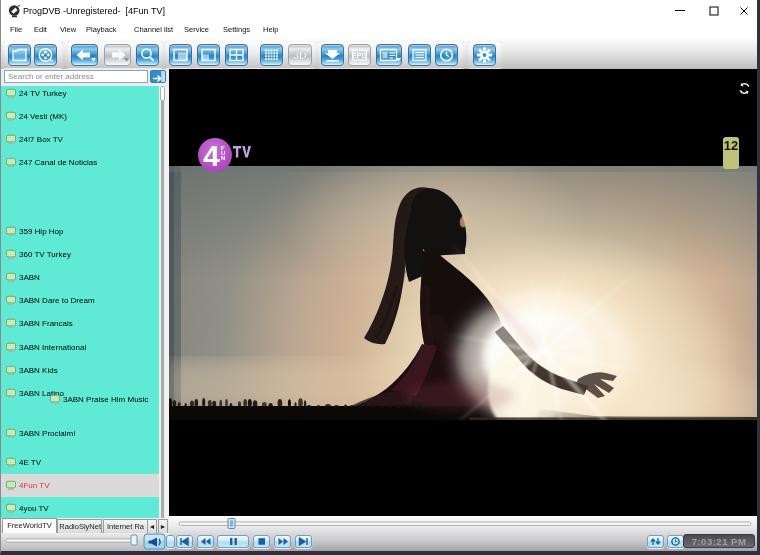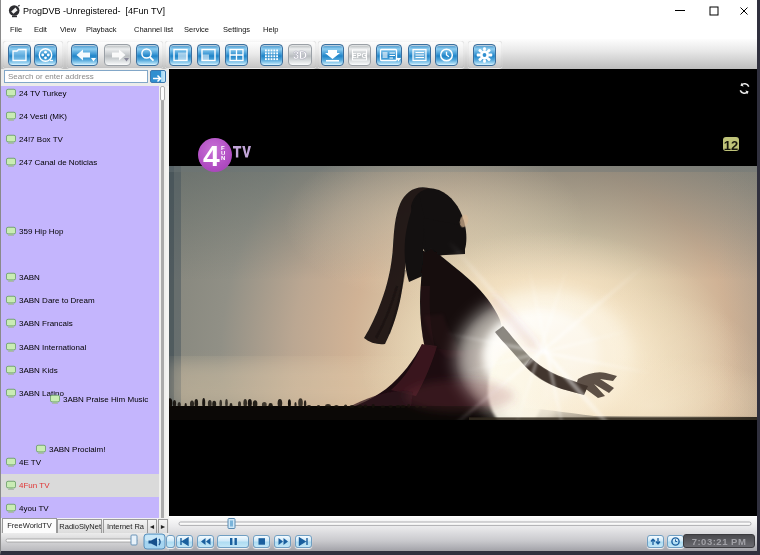--- a/index.html
+++ b/index.html
@@ -32,21 +32,21 @@
     background:linear-gradient(180deg,#9aa0a4 0%,#c8ccce 8%,#eceeef 20%,#c2c6c9 50%,#b8bcbf 55%,#d4d8da 75%,#f2f4f5 95%,#ffffff 100%); }
   .tbtn svg { position:absolute; left:0; top:0; }
   
   #sidebar { position:absolute; left:0; top:69px; width:168px; height:482px; background:#f4f4f2; }
   #searchrow { position:absolute; left:0; top:0; width:168px; height:17px; background:#ececea; }
   #searchbox { position:absolute; left:3px; top:1px; width:144px; height:13px; background:#fff;
     border:1px solid #82a7c8; font-size:8px; color:#8a8a8a; line-height:11px; padding-left:3px; }
   #gobtn { position:absolute; left:149px; top:1px; width:16px; height:13px; border-radius:2px;
     border:1px solid #3a78ae;
     background:linear-gradient(90deg,#2f8fd0 0%,#2f8fd0 70%,#9ed4f2 70%,#c8e9fa 100%); }
-  #chanlist { position:absolute; left:0; top:17px; width:158px; height:432px; background:#c4b5fd;
+  #chanlist { position:absolute; left:0; top:17px; width:158px; height:432px; background:#5eead4;
     font-size:8px; color:#000; overflow:hidden; }
   .chrow { position:absolute; left:0; width:158px; height:23px; }
   .chrow .nm { position:absolute; left:18px; top:7px; }
   .chrow svg { position:absolute; left:5px; top:6px; }
   .chrow.sel { background:#dadada; }
   .chrow.sel .nm { color:#e03535; }
   #vscroll { position:absolute; left:158px; top:17px; width:7px; height:432px; background:#f0f0ee; }
   #vthumb { position:absolute; left:1px; top:0px; width:5px; height:15px; background:#fdfdfd;
     border:1px solid #b0b0b0; border-radius:2px; }
   #vtrack { position:absolute; left:2px; top:14px; width:3px; height:418px; background:#ababab; }
@@ -286,20 +286,28 @@
           <span class="nm">247 Canal de Noticias</span>
         </div>
       <div class="chrow" style="top:134px;">
           <svg width="10" height="10" viewBox="0 0 12 12">
             <rect x="0.5" y="1.5" width="11" height="8" rx="2" fill="#c9ecb4" stroke="#6da06a" stroke-width="1.1"></rect>
             <rect x="4" y="9.5" width="4" height="1.4" fill="#9cc494"></rect>
             <rect x="2.5" y="10.9" width="7" height="1.1" fill="#aab6aa"></rect>
           </svg>
           <span class="nm">359 Hip Hop</span>
         </div>
+      <div class="chrow" style="top:157px;">
+          <svg width="10" height="10" viewBox="0 0 12 12">
+            <rect x="0.5" y="1.5" width="11" height="8" rx="2" fill="#c9ecb4" stroke="#6da06a" stroke-width="1.1"></rect>
+            <rect x="4" y="9.5" width="4" height="1.4" fill="#9cc494"></rect>
+            <rect x="2.5" y="10.9" width="7" height="1.1" fill="#aab6aa"></rect>
+          </svg>
+          <span class="nm">360 TV Turkey</span>
+        </div>
       <div class="chrow" style="top:180px;">
           <svg width="10" height="10" viewBox="0 0 12 12">
             <rect x="0.5" y="1.5" width="11" height="8" rx="2" fill="#c9ecb4" stroke="#6da06a" stroke-width="1.1"></rect>
             <rect x="4" y="9.5" width="4" height="1.4" fill="#9cc494"></rect>
             <rect x="2.5" y="10.9" width="7" height="1.1" fill="#aab6aa"></rect>
           </svg>
           <span class="nm">3ABN</span>
         </div>
       <div class="chrow" style="top:203px;">
           <svg width="10" height="10" viewBox="0 0 12 12">
@@ -342,21 +350,21 @@
           <span class="nm">3ABN Latino</span>
         </div>
       <div class="chrow" style="top:302px;margin-left:44px;">
           <svg width="10" height="10" viewBox="0 0 12 12">
             <rect x="0.5" y="1.5" width="11" height="8" rx="2" fill="#c9ecb4" stroke="#6da06a" stroke-width="1.1"></rect>
             <rect x="4" y="9.5" width="4" height="1.4" fill="#9cc494"></rect>
             <rect x="2.5" y="10.9" width="7" height="1.1" fill="#aab6aa"></rect>
           </svg>
           <span class="nm">3ABN Praise Him Music</span>
         </div>
-      <div class="chrow" style="top:352px;margin-left:30px;">
+      <div class="chrow" style="top:336px;">
           <svg width="10" height="10" viewBox="0 0 12 12">
             <rect x="0.5" y="1.5" width="11" height="8" rx="2" fill="#c9ecb4" stroke="#6da06a" stroke-width="1.1"></rect>
             <rect x="4" y="9.5" width="4" height="1.4" fill="#9cc494"></rect>
             <rect x="2.5" y="10.9" width="7" height="1.1" fill="#aab6aa"></rect>
           </svg>
           <span class="nm">3ABN Proclaim!</span>
         </div>
       <div class="chrow" style="top:365px;">
           <svg width="10" height="10" viewBox="0 0 12 12">
             <rect x="0.5" y="1.5" width="11" height="8" rx="2" fill="#c9ecb4" stroke="#6da06a" stroke-width="1.1"></rect>
@@ -587,21 +595,21 @@
 </svg></div>
     <div style="position:absolute;left:29px;top:69px;width:34px;height:34px;border-radius:50%;
       background:radial-gradient(circle at 45% 35%,#c873d6 0%,#b14dc3 60%,#9c3fae 100%);"></div>
     <div style="position:absolute;left:34px;top:73px;color:#fff;font-size:30px;font-weight:bold;
       font-family:'Liberation Sans';line-height:28px;">4</div>
     <div style="position:absolute;left:52px;top:77px;color:#fff;font-size:6px;font-weight:bold;line-height:5px;">F<br>U<br>N</div>
     <svg style="position:absolute;left:63px;top:76px;" width="20" height="14" viewBox="0 0 20 14">
       <path d="M1 1 H9.2 V3.4 H6.3 V12.5 H3.9 V3.4 H1 Z" fill="#c2a5d8"></path>
       <path d="M10.2 1 L12.8 1 L14.6 9.3 L16.4 1 L19 1 L15.8 12.5 L13.4 12.5 Z" fill="#c2a5d8"></path>
     </svg>
-    <div style="position:absolute;left:554px;top:68px;width:16px;height:14px;background:#bfc379;
+    <div style="position:absolute;left:554px;top:68px;width:16px;height:32px;background:#bfc379;
       border-radius:3px;color:#16160c;font-size:13px;font-weight:bold;text-align:center;line-height:17px;">12</div>
     <svg style="position:absolute;left:569px;top:13px;" width="13" height="13" viewBox="0 0 13 13">
       <path d="M10.8 4.6 A4.6 4.6 0 0 0 3 3.4 M2.2 8.4 A4.6 4.6 0 0 0 10 9.6" stroke="#e8e8e8" stroke-width="1.5" fill="none"></path>
       <path d="M3.6 0.8 L2.6 3.8 L5.6 4.4 Z M9.4 12.2 L10.4 9.2 L7.4 8.6 Z" fill="#e8e8e8"></path>
     </svg>
   </div>
 
   <div id="bottombar">
     <svg style="position:absolute;left:0;top:0" width="588" height="20">
         <rect x="10" y="5" width="572" height="3.4" rx="1.7" fill="#fafafa" stroke="#9a9aa0" stroke-width="0.8"></rect>

